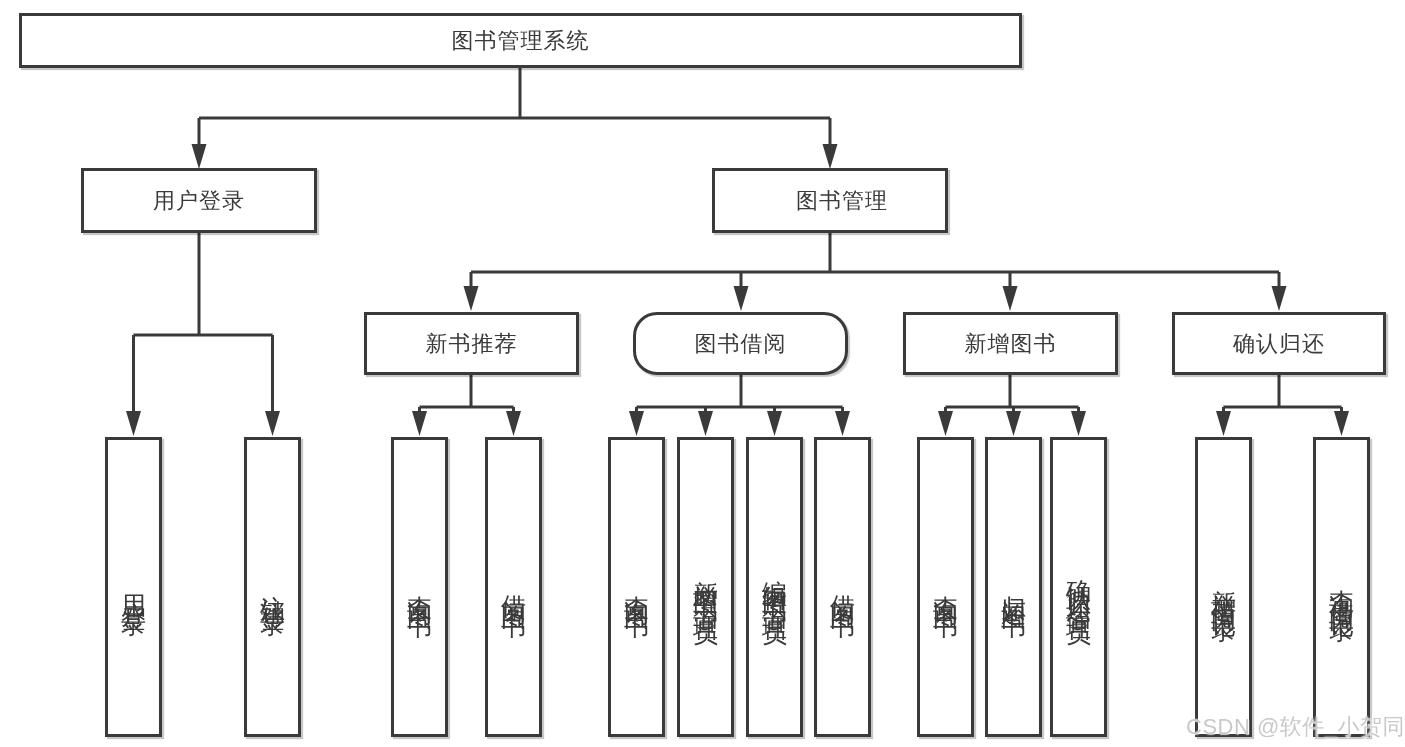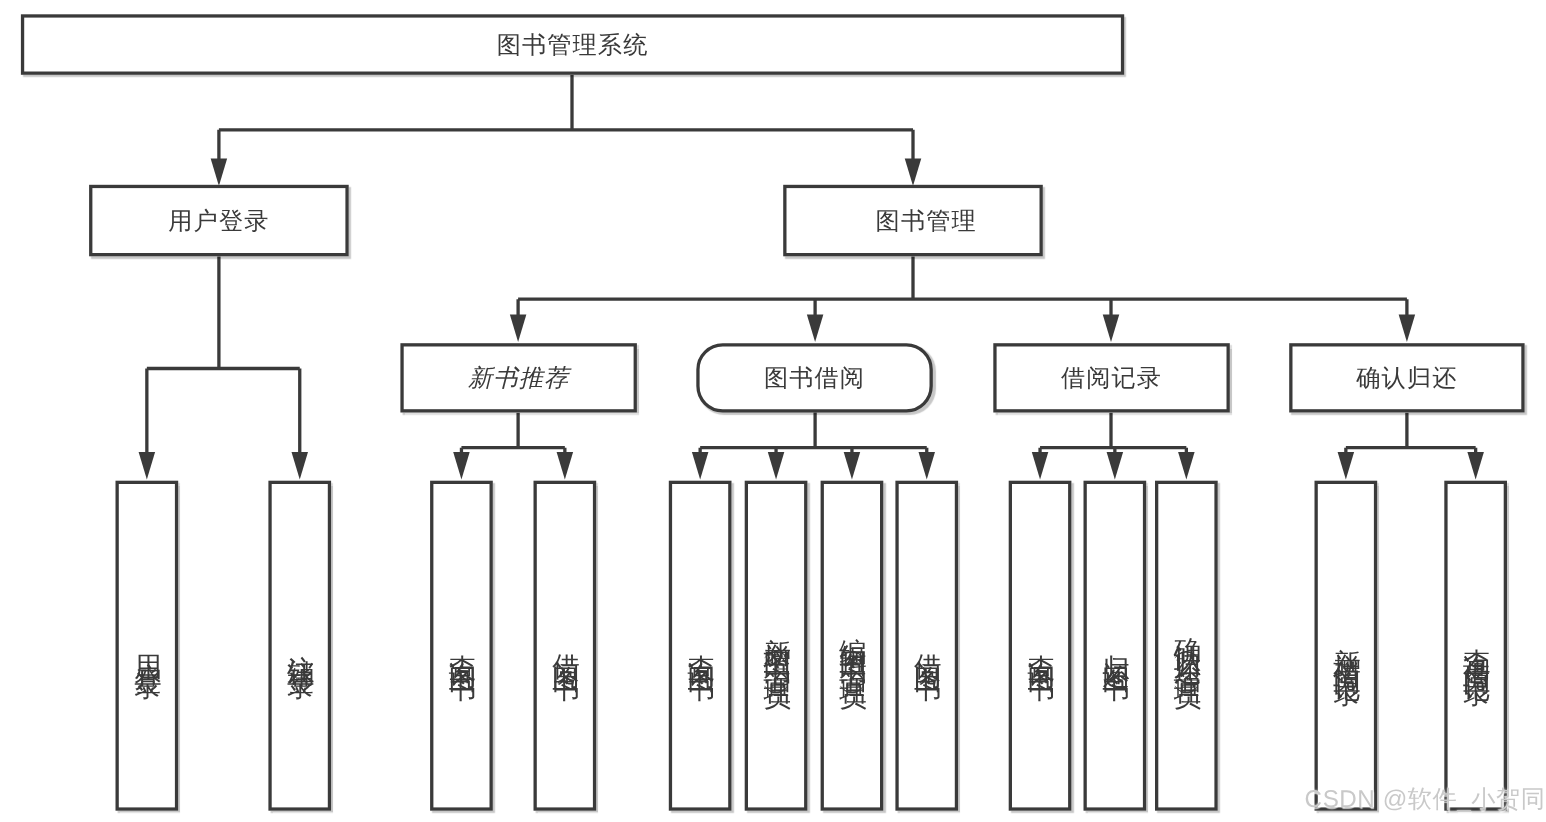--- a/index.html
+++ b/index.html
@@ -117,23 +117,23 @@
       <polygon points="1223.5,436 1216,411 1231,411"></polygon>
       <polygon points="1341.5,436 1334,411 1349,411"></polygon>
     </g>
   </svg>
 
   <div class="box" style="left:19px; top:13px; width:1003px; height:55px;">图书管理系统</div>
 
   <div class="box" style="left:81px; top:168px; width:236px; height:65px;">用户登录</div>
   <div class="box" style="left:712px; top:168px; width:236px; height:65px;padding-left:24px;">图书管理</div>
 
-  <div class="box" style="left:364px; top:312px; width:215px; height:63px;font-style:italic;">新书推荐</div>
+  <div class="box" style="left:364px; top:312px; width:215px; height:63px;">新书推荐</div>
   <div class="box" style="left:633px; top:312px; width:215px; height:63px;border-radius:24px;">图书借阅</div>
-  <div class="box" style="left:903px; top:312px; width:215px; height:63px;">借阅记录</div>
+  <div class="box" style="left:903px; top:312px; width:215px; height:63px;">新增图书</div>
   <div class="box" style="left:1172px; top:312px; width:214px; height:63px;">确认归还</div>
 
   <div class="vbox" style="left:105px;">
     <span>用户登录</span>
   </div>
   <div class="vbox" style="left:244px;">
     <span>注销登录</span>
   </div>
 
   <div class="vbox" style="left:391px;">

